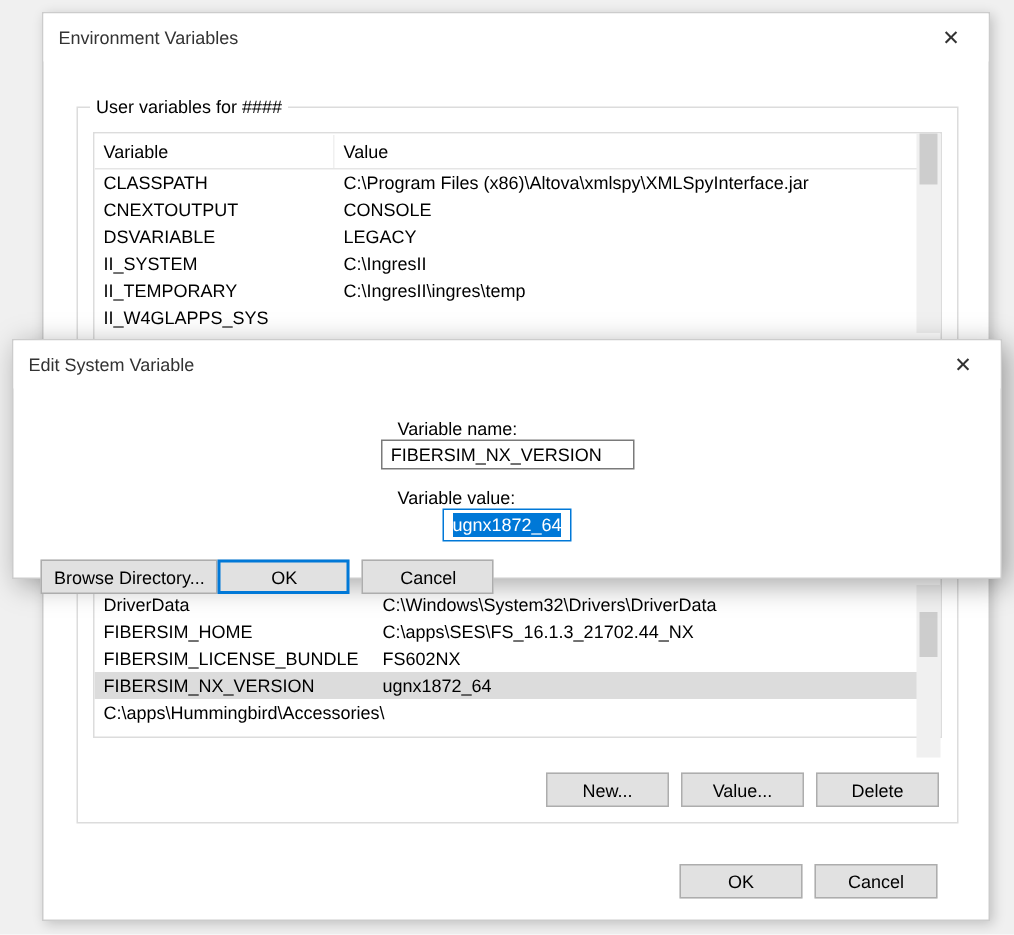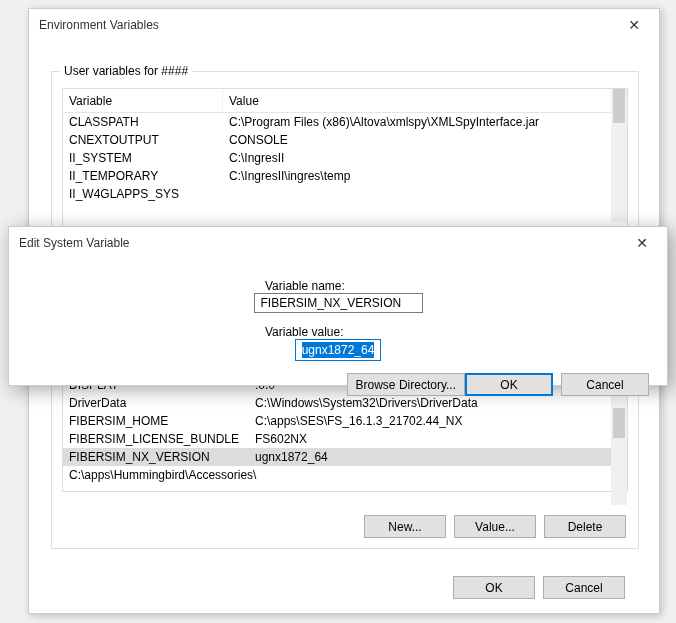--- a/index.html
+++ b/index.html
@@ -193,21 +193,21 @@
     .text-input.focused {
       border: 1px solid #0078d7;
     }
     .selected-text {
       background: #0078d7;
       color: #ffffff;
       padding: 1px 0;
     }
     .edit-buttons {
       display: flex;
-      justify-content: flex-end;
+      justify-content: flex-start;
       margin-top: 6px;
     }
     .edit-buttons-left { display: flex; gap: 8px; }
     .edit-buttons-right { display: flex; gap: 8px; }
     .edit-buttons .btn { min-width: 88px; }
     .wide-btn { min-width: 118px !important; }
   </style>
 </head>
 <body>
 
@@ -227,20 +227,24 @@
       <div class="table-body" id="user-rows">
           <div class="tr">
             <div class="td col-var">CLASSPATH</div>
             <div class="td col-val">C:\Program Files (x86)\Altova\xmlspy\XMLSpyInterface.jar</div>
           </div>
           <div class="tr">
             <div class="td col-var">CNEXTOUTPUT</div>
             <div class="td col-val">CONSOLE</div>
           </div>
           <div class="tr">
+            <div class="td col-var">DSVARIABLE</div>
+            <div class="td col-val">LEGACY</div>
+          </div>
+          <div class="tr">
             <div class="td col-var">II_SYSTEM</div>
             <div class="td col-val">C:\IngresII</div>
           </div>
           <div class="tr">
             <div class="td col-var">II_TEMPORARY</div>
             <div class="td col-val">C:\IngresII\ingres\temp</div>
           </div>
           <div class="tr">
             <div class="td col-var">II_W4GLAPPS_SYS</div>
           </div>

